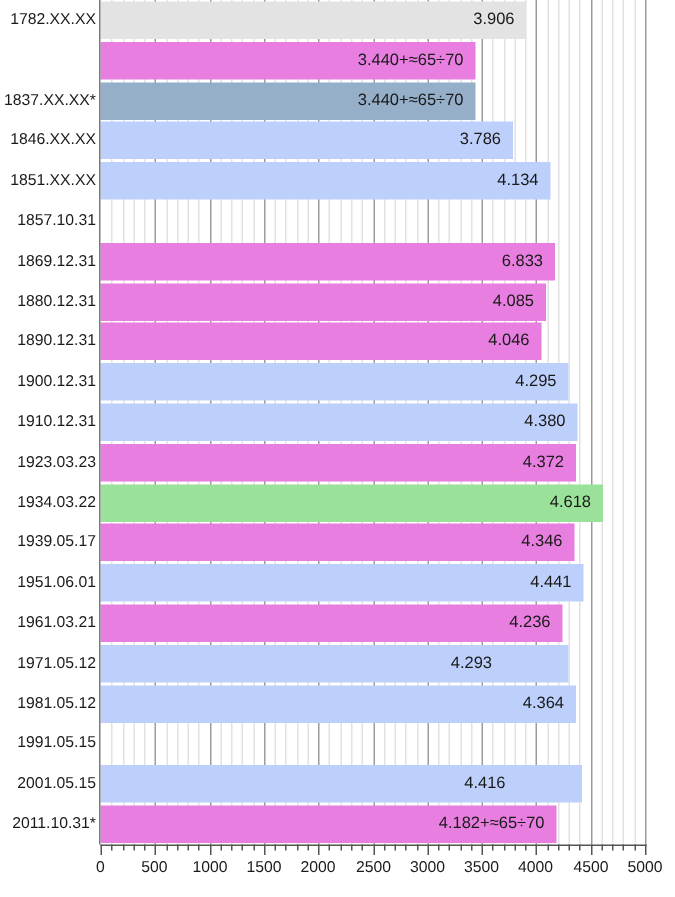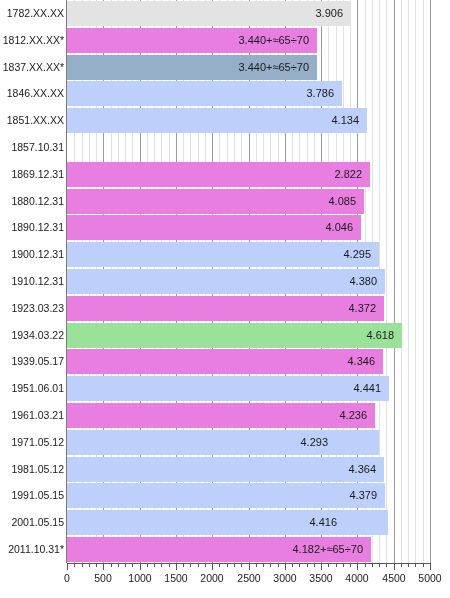--- a/index.html
+++ b/index.html
@@ -149,21 +149,20 @@
     transform: translateX(-50%);
   }
 </style>
 </head>
 <body>
 
 <div id="chart-root">
 
   <div class="cat-labels">
       <div class="cat-label" style="top: 1px;">1782.XX.XX</div>
-      <div class="cat-label" style="top: 28px;">1812.XX.XX*</div>
       <div class="cat-label" style="top: 55px;">1837.XX.XX*</div>
       <div class="cat-label" style="top: 81px;">1846.XX.XX</div>
       <div class="cat-label" style="top: 108px;">1851.XX.XX</div>
       <div class="cat-label" style="top: 135px;">1857.10.31</div>
       <div class="cat-label" style="top: 162px;">1869.12.31</div>
       <div class="cat-label" style="top: 189px;">1880.12.31</div>
       <div class="cat-label" style="top: 215px;">1890.12.31</div>
       <div class="cat-label" style="top: 242px;">1900.12.31</div>
       <div class="cat-label" style="top: 269px;">1910.12.31</div>
       <div class="cat-label" style="top: 296px;">1923.03.23</div>
@@ -247,21 +246,21 @@
         <div class="row" style="top: 81px;">
           <div class="bar" style="width: 275px; background: rgb(189, 208, 252);"></div>
           <div class="bar-label" style="width: 275px;">3.786</div>
         </div>
         <div class="row" style="top: 108px;">
           <div class="bar" style="width: 300px; background: rgb(189, 208, 252);"></div>
           <div class="bar-label" style="width: 300px;">4.134</div>
         </div>
         <div class="row" style="top: 162px;">
           <div class="bar" style="width: 303px; background: rgb(232, 127, 224);"></div>
-          <div class="bar-label" style="width: 303px;">2.822</div>
+          <div class="bar-label" style="width: 303px;">6.833</div>
         </div>
         <div class="row" style="top: 189px;">
           <div class="bar" style="width: 297px; background: rgb(232, 127, 224);"></div>
           <div class="bar-label" style="width: 297px;">4.085</div>
         </div>
         <div class="row" style="top: 215px;">
           <div class="bar" style="width: 294px; background: rgb(232, 127, 224);"></div>
           <div class="bar-label" style="width: 294px;">4.046</div>
         </div>
         <div class="row" style="top: 242px;">
@@ -292,24 +291,20 @@
           <div class="bar" style="width: 308px; background: rgb(232, 127, 224);"></div>
           <div class="bar-label" style="width: 308px;">4.236</div>
         </div>
         <div class="row" style="top: 430px;">
           <div class="bar" style="width: 312px; background: rgb(189, 208, 252);"></div>
           <div class="bar-label" style="width: 269px;">4.293</div>
         </div>
         <div class="row" style="top: 457px;">
           <div class="bar" style="width: 317px; background: rgb(189, 208, 252);"></div>
           <div class="bar-label" style="width: 317px;">4.364</div>
-        </div>
-        <div class="row" style="top: 483px;">
-          <div class="bar" style="width: 318px; background: rgb(189, 208, 252);"></div>
-          <div class="bar-label" style="width: 318px;">4.379</div>
         </div>
         <div class="row" style="top: 510px;">
           <div class="bar" style="width: 321px; background: rgb(189, 208, 252);"></div>
           <div class="bar-label" style="width: 278px;">4.416</div>
         </div>
         <div class="row" style="top: 537px;">
           <div class="bar" style="width: 304px; background: rgb(232, 127, 224);"></div>
           <div class="bar-label" style="width: 304px;">4.182+≈65÷70</div>
         </div>
       </div>

